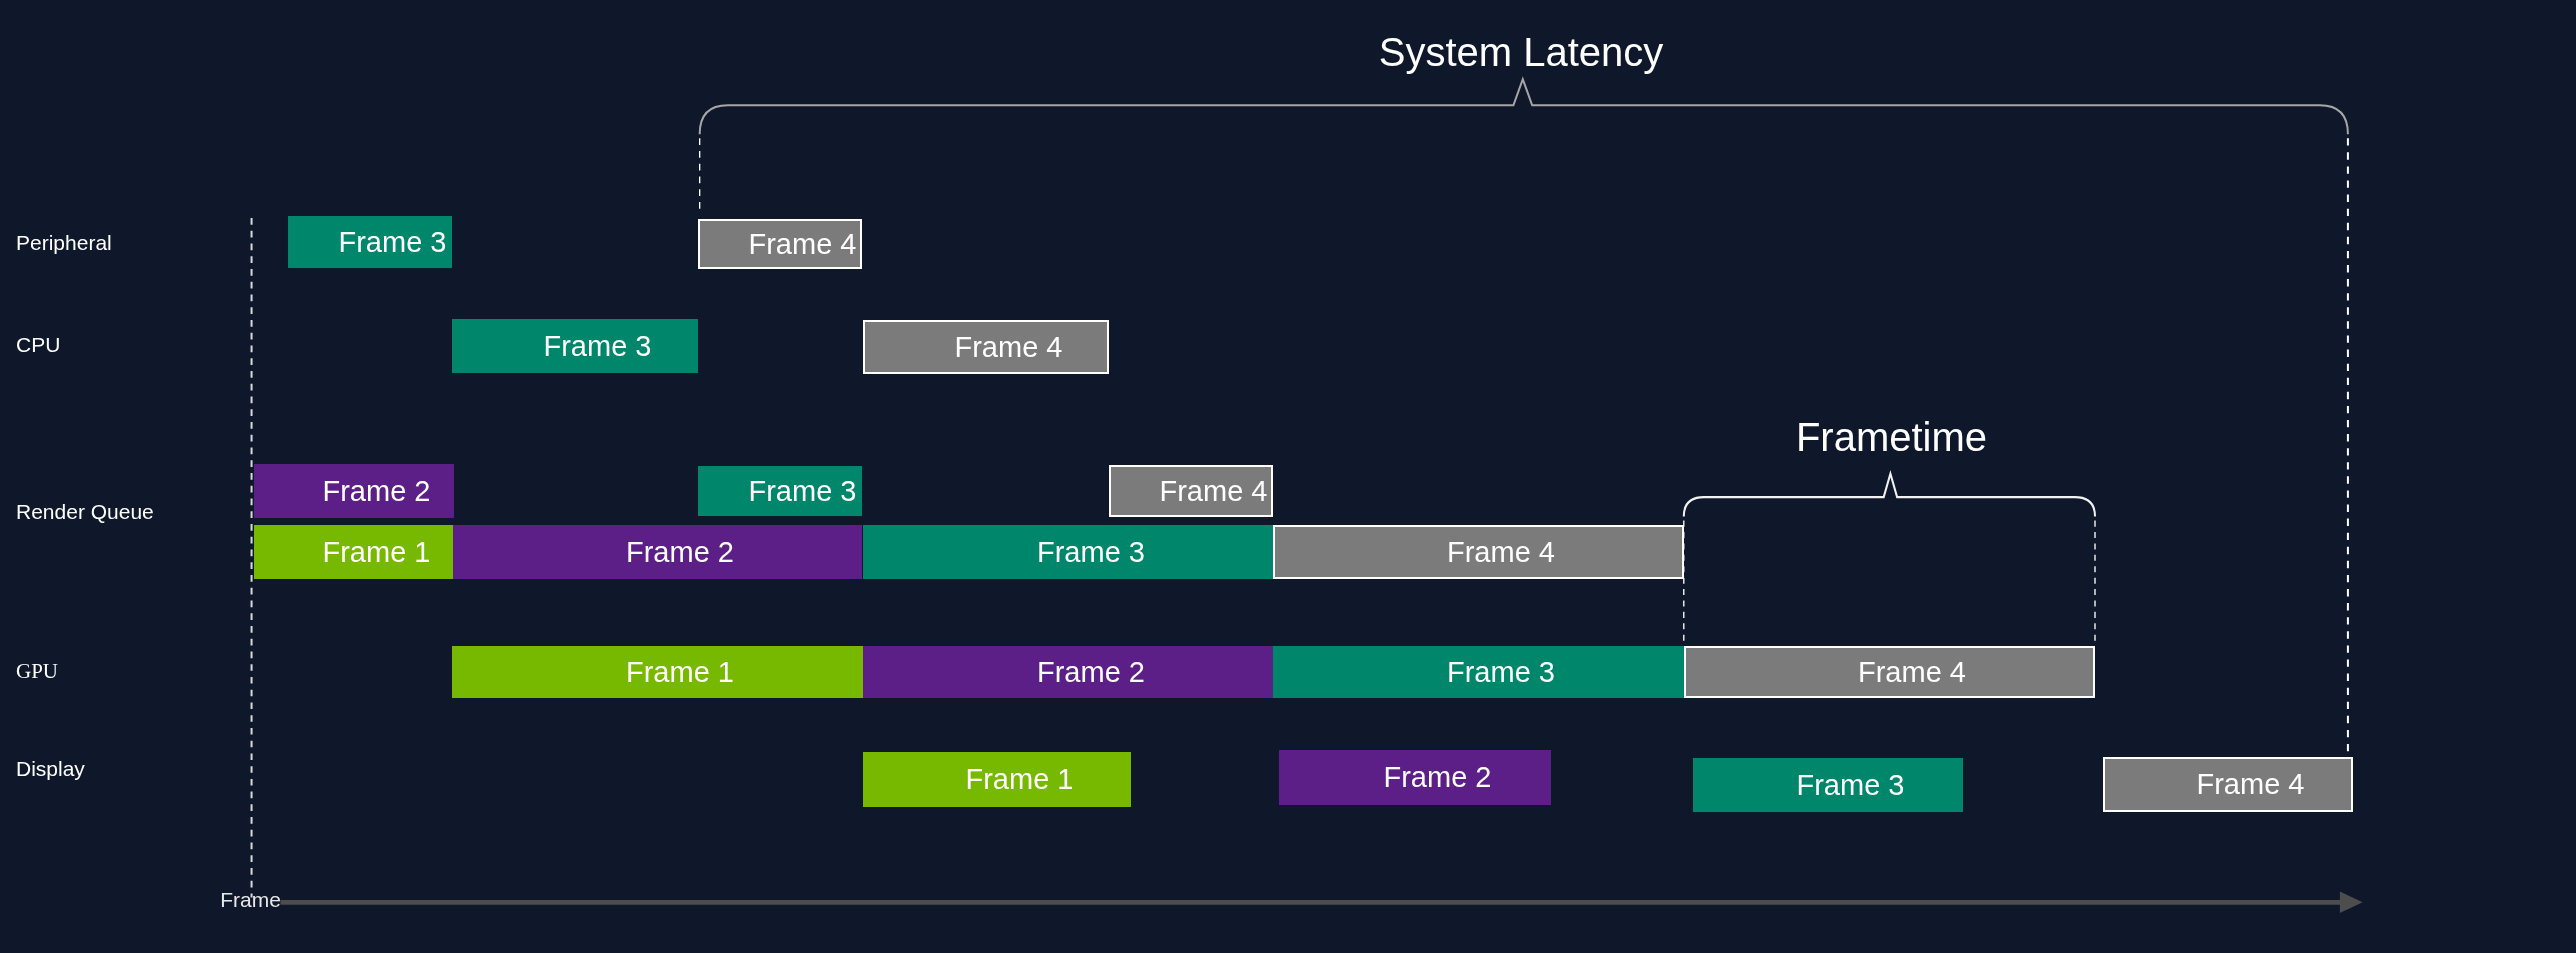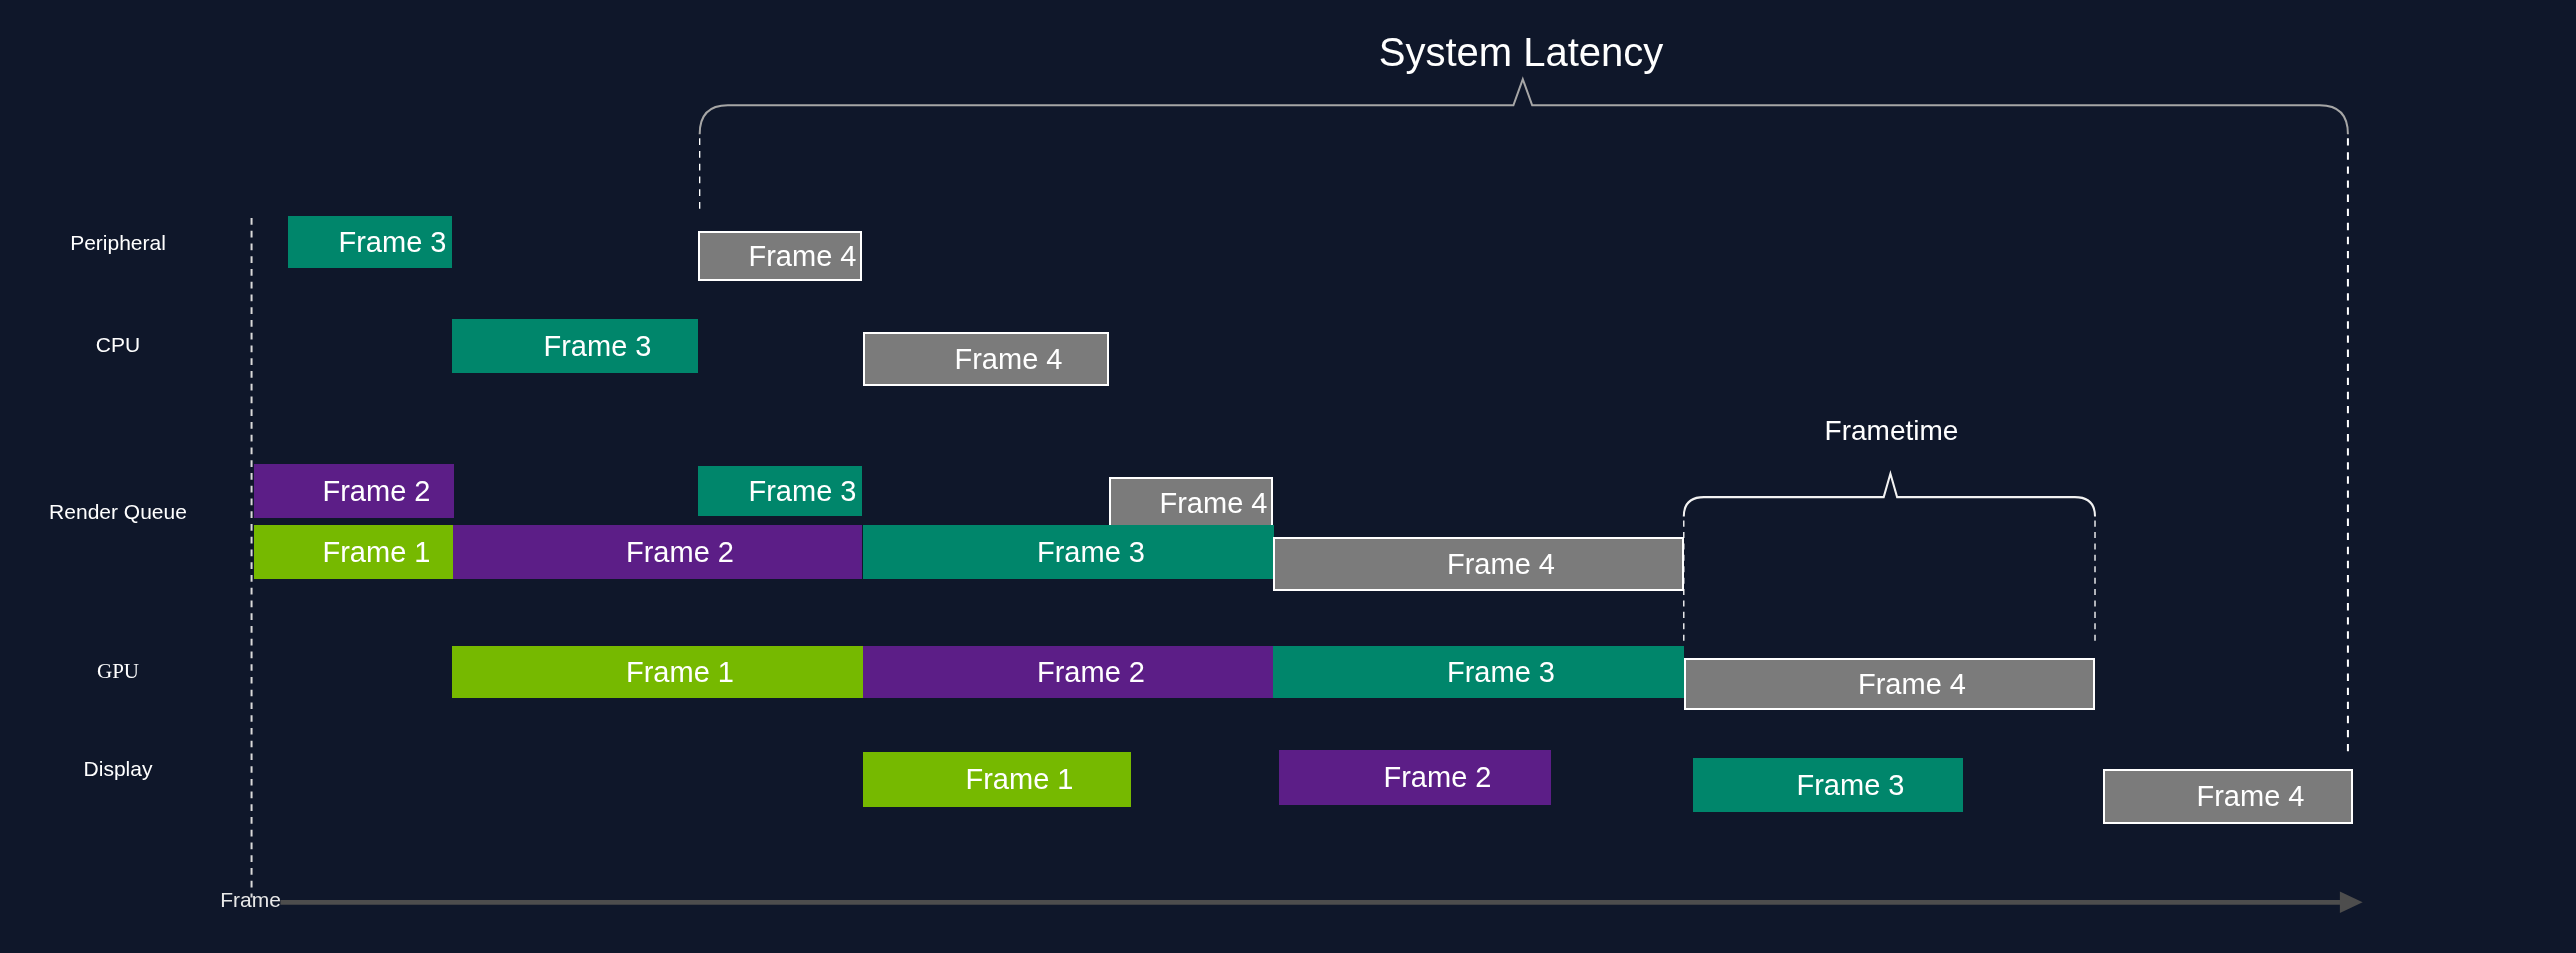--- a/index.html
+++ b/index.html
@@ -13,38 +13,38 @@
   #overlay{position:absolute;left:0;top:0;width:2576px;height:954px;}
   .bar{
     position:absolute;
     display:flex;align-items:center;justify-content:center;
     color:#fff;
     font-size:29px;
     box-sizing:border-box;
     white-space:nowrap;
     padding-left:45px;
   }
-  .bar.outlined{border:2.7px solid #fff;margin-top:12px;}
+  .bar.outlined{border:2.7px solid #fff;}
   .row-label{
     position:absolute;
-    left:0;width:236px;
-    text-align:center;
+    left:16px;width:236px;
+    text-align:left;
     color:#fff;
     font-size:21px;
     line-height:32px;
     white-space:nowrap;
   }
   .big-label{
     position:absolute;
     color:#fff;
     text-align:center;
     white-space:nowrap;
   }
   #system-latency-label{left:1320px;top:29.5px;width:402px;font-size:40px;}
-  #frametime-label{left:1724px;top:415px;width:335px;font-size:28px;}
+  #frametime-label{left:1724px;top:415px;width:335px;font-size:40px;}
   #time-label{left:197px;top:888px;width:107px;font-size:21px;color:#e8e8e8;}
 </style>
 </head>
 <body>
 
 <div id="canvas">
 
   <svg id="overlay" viewBox="0 0 3840 1422" xmlns="http://www.w3.org/2000/svg">
 
     <line x1="375" y1="325" x2="375" y2="1338" stroke-width="3" stroke-dasharray="10 9" fill="none" stroke="#D9D9D9"></line>

